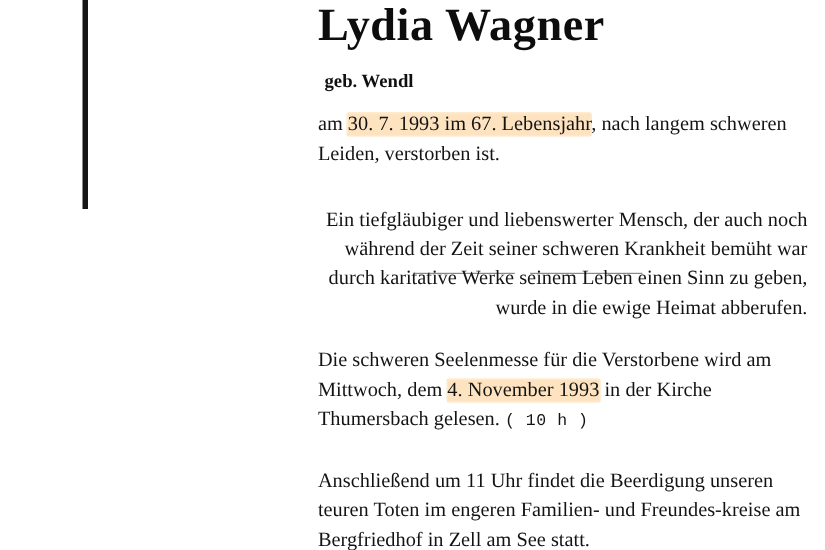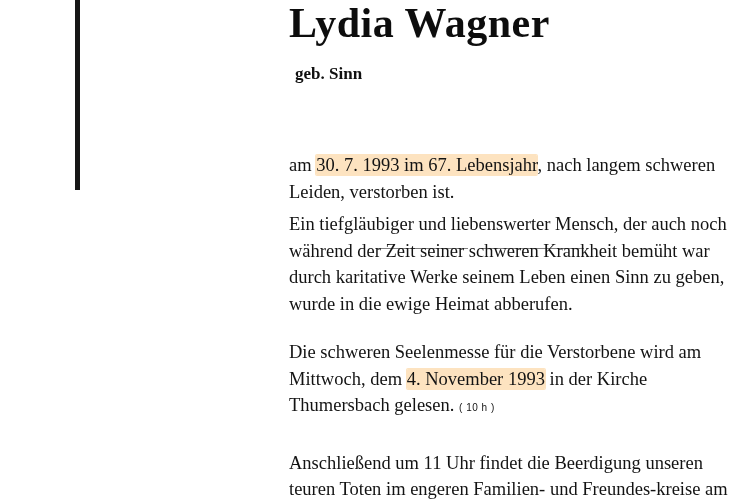--- a/index.html
+++ b/index.html
@@ -56,35 +56,35 @@
 
   .para {
     font-size: 18.5px;
     line-height: 26.5px;
     margin: 0;
     padding: 0;
     text-align: left;
     color: #131313;
   }
 
-  .p1 { margin-top: 68px; }
-  .p2 { margin-top: 6px; }
+  .p1 { margin-top: 16px; }
+  .p2 { margin-top: 34px; text-align: right; }
   .p3 { margin-top: 22px; }
   .p4 { margin-top: 28px; }
 
   .hl {
     background: #fde3c0;
     box-shadow: 0 0 0 1px #fde3c0;
     border-radius: 1px;
   }
 
   
   .handwritten {
-    font-family: Liberation Sans, sans-serif;
-    font-size: 10px;
+    font-family: Liberation Mono, monospace;
+    font-size: 15px;
     letter-spacing: 0.5px;
   }
 
   
   .scanline {
     position: absolute;
     height: 1px;
     background: rgba(20,20,20,0.55);
   }
 </style>
@@ -92,21 +92,21 @@
 <body>
 
 <div id="page">
 
   <div class="left-rule"></div>
 
   <div class="content">
 
     <h1 class="name">Lydia Wagner</h1>
 
-    <div class="maiden">geb. Sinn</div>
+    <div class="maiden">geb. Wendl</div>
 
     <p class="para p1"><span>am </span><span class="hl">30. 7. 1993 im 67. Lebensjahr</span><span>, nach langem schweren Leiden, verstorben ist.</span></p>
 
     <p class="para p2">Ein tiefgläubiger und liebenswerter Mensch, der auch noch während der Zeit seiner schweren Krankheit bemüht war durch karitative Werke seinem Leben einen Sinn zu geben, wurde in die ewige Heimat abberufen.</p>
 
     <p class="para p3"><span>Die schweren Seelenmesse für die Verstorbene wird am Mittwoch, dem </span><span class="hl">4. November 1993</span><span> in der Kirche Thumersbach gelesen.</span> <span class="handwritten">( 10 h )</span></p>
 
     <p class="para p4">Anschließend um 11 Uhr findet die Beerdigung unseren teuren Toten im engeren Familien- und Freundes-kreise am Bergfriedhof in Zell am See statt.</p>
 
   </div>

